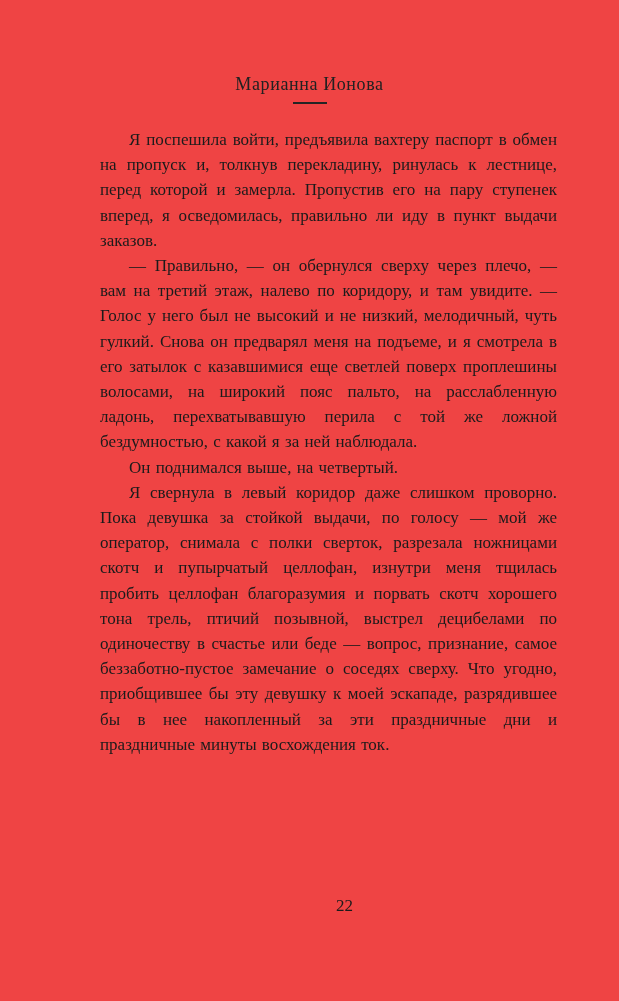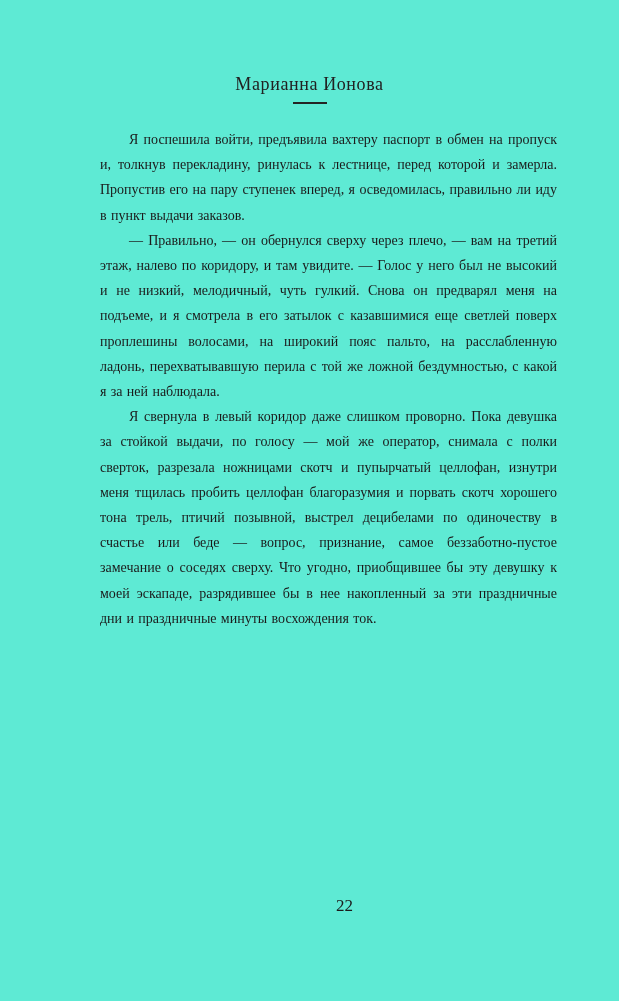--- a/index.html
+++ b/index.html
@@ -11,21 +11,21 @@
     height: 1001px;
     background: #ffffff;
     font-family: "Liberation Serif", "DejaVu Serif", serif;
     color: #1b1b1b;
     overflow: hidden;
   }
   .page {
     position: relative;
     width: 619px;
     height: 1001px;
-    background: #5eead4;
+    background: #ef4444;
   }
   .running-head {
     position: absolute;
     top: 74px;
     left: 0;
     width: 100%;
     text-align: center;
     font-size: 18px;
     letter-spacing: 0.6px;
     color: #212121;
@@ -37,21 +37,21 @@
     transform: translateX(-50%);
     width: 34px;
     height: 2px;
     background: #242424;
   }
   .body-text {
     position: absolute;
     top: 127px;
     left: 100px;
     width: 457px;
-    font-size: 14px;
+    font-size: 17px;
     line-height: 25.2px;
     text-align: justify;
     color: #1b1b1b;
     word-spacing: 0.06em;
   }
   .body-text p {
     margin: 0;
     padding: 0;
     text-indent: 29px;
   }
@@ -71,18 +71,19 @@
 
 <div class="page">
 
   <div class="running-head">Марианна Ионова</div>
 
   <div class="head-rule"></div>
 
   <div class="body-text">
     <p>Я поспешила войти, предъявила вахтеру паспорт в обмен на пропуск и, толкнув перекладину, ринулась к лестнице, перед которой и замерла. Пропустив его на пару ступенек вперед, я осведомилась, правильно ли иду в пункт выдачи заказов.</p>
     <p>— Правильно, — он обернулся сверху через плечо, — вам на третий этаж, налево по коридору, и там увидите. — Голос у него был не высокий и не низкий, мелодичный, чуть гулкий. Снова он предварял меня на подъеме, и я смотрела в его затылок с казавшимися еще светлей поверх проплешины волосами, на широкий пояс пальто, на расслабленную ладонь, перехватывавшую перила с той же ложной бездумностью, с какой я за ней наблюдала.</p>
+    <p>Он поднимался выше, на четвертый.</p>
     <p>Я свернула в левый коридор даже слишком проворно. Пока девушка за стойкой выдачи, по голосу — мой же оператор, снимала с полки сверток, разрезала ножницами скотч и пупырчатый целлофан, изнутри меня тщилась пробить целлофан благоразумия и порвать скотч хорошего тона трель, птичий позывной, выстрел децибелами по одиночеству в счастье или беде — вопрос, признание, самое беззаботно-пустое замечание о соседях сверху. Что угодно, приобщившее бы эту девушку к моей эскападе, разрядившее бы в нее накопленный за эти праздничные дни и праздничные минуты восхождения ток.</p>
   </div>
 
   <div class="folio">22</div>
 
 </div>
 
 </body></html>

